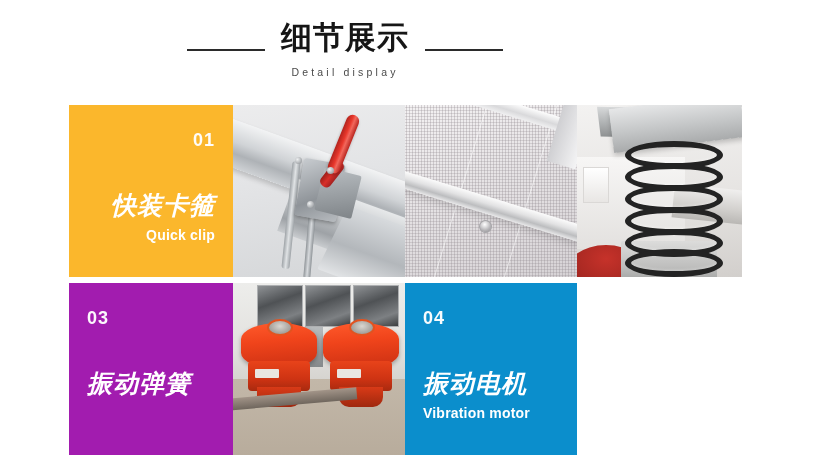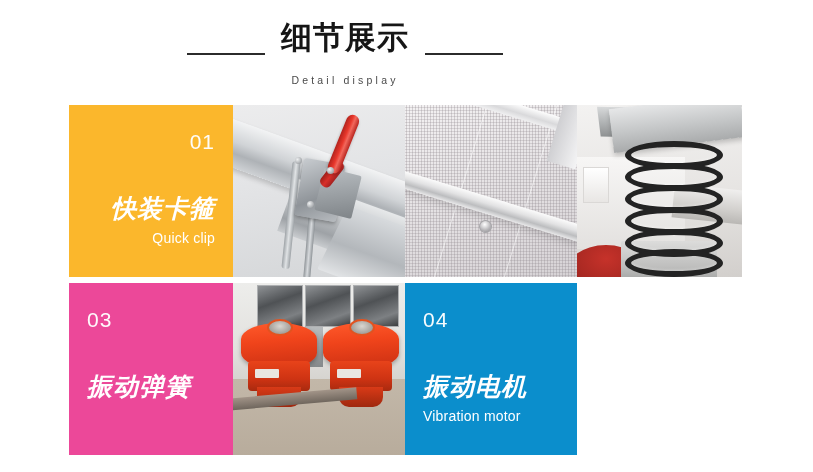--- a/index.html
+++ b/index.html
@@ -47,21 +47,21 @@
   }
   .title-cn {
     font-family: "DejaVu Sans", "Liberation Sans", sans-serif;
     font-size: 31px;
     font-weight: bold;
     color: #161616;
     letter-spacing: 1px;
     white-space: nowrap;
   }
   .title-en {
-    margin-top: 22px;
+    margin-top: 14px;
     font-size: 10.5px;
     color: #4a4a4a;
     letter-spacing: 3.2px;
     white-space: nowrap;
     font-weight: normal;
   }
 
   
   .grid {
     position: absolute;
@@ -86,42 +86,42 @@
     flex-direction: column;
     justify-content: flex-start;
     box-sizing: border-box;
     padding: 26px 18px 0 18px;
     color: #ffffff;
   }
   .caption.align-right { align-items: flex-end; text-align: right; }
   .caption.align-left  { align-items: flex-start; text-align: left; }
 
   .cap-num {
-    font-size: 21px;
-    font-weight: normal;
+    font-size: 18px;
+    font-weight: bold;
     letter-spacing: 1px;
     line-height: 1;
     color: #ffffff;
     opacity: .97;
     text-align: center;
   }
   .cap-cn {
     margin-top: 44px;
     font-family: "DejaVu Sans", "Liberation Sans", sans-serif;
     font-size: 25px;
     font-weight: bold;
     line-height: 1.05;
     letter-spacing: 1px;
     white-space: nowrap;
     font-style: italic;
   }
   .cap-en {
     margin-top: 9px;
     font-size: 14px;
-    font-weight: normal;
+    font-weight: bold;
     line-height: 1;
     letter-spacing: .2px;
     white-space: nowrap;
   }
 
   
   .photo { background: #d9d9d9; }
 
   
   .p1 { background: linear-gradient(170deg,#ececed 0%,#e3e4e6 42%,#d4d6d8 100%); }
@@ -372,21 +372,21 @@
     <div class="red-base"></div>
     <div class="plate-bot"></div>
     <div class="coil" style="left:48px;top:36px"></div>
     <div class="coil" style="left:48px;top:58px"></div>
     <div class="coil" style="left:48px;top:80px"></div>
     <div class="coil" style="left:48px;top:102px"></div>
     <div class="coil" style="left:48px;top:124px"></div>
     <div class="coil" style="left:48px;top:144px"></div>
   </div>
 
-  <div class="cell caption align-left" style="background:#ec4899">
+  <div class="cell caption align-left" style="background:#a21caf">
     <div class="cap-num">03</div>
     <div class="cap-cn">振动弹簧</div>
   </div>
 
   <div class="cell photo p4">
     <div class="wall"></div>
     <div class="chute" style="left:24px"></div>
     <div class="chute" style="left:72px"></div>
     <div class="chute" style="left:120px"></div>
     <div class="mid-bar"></div>

